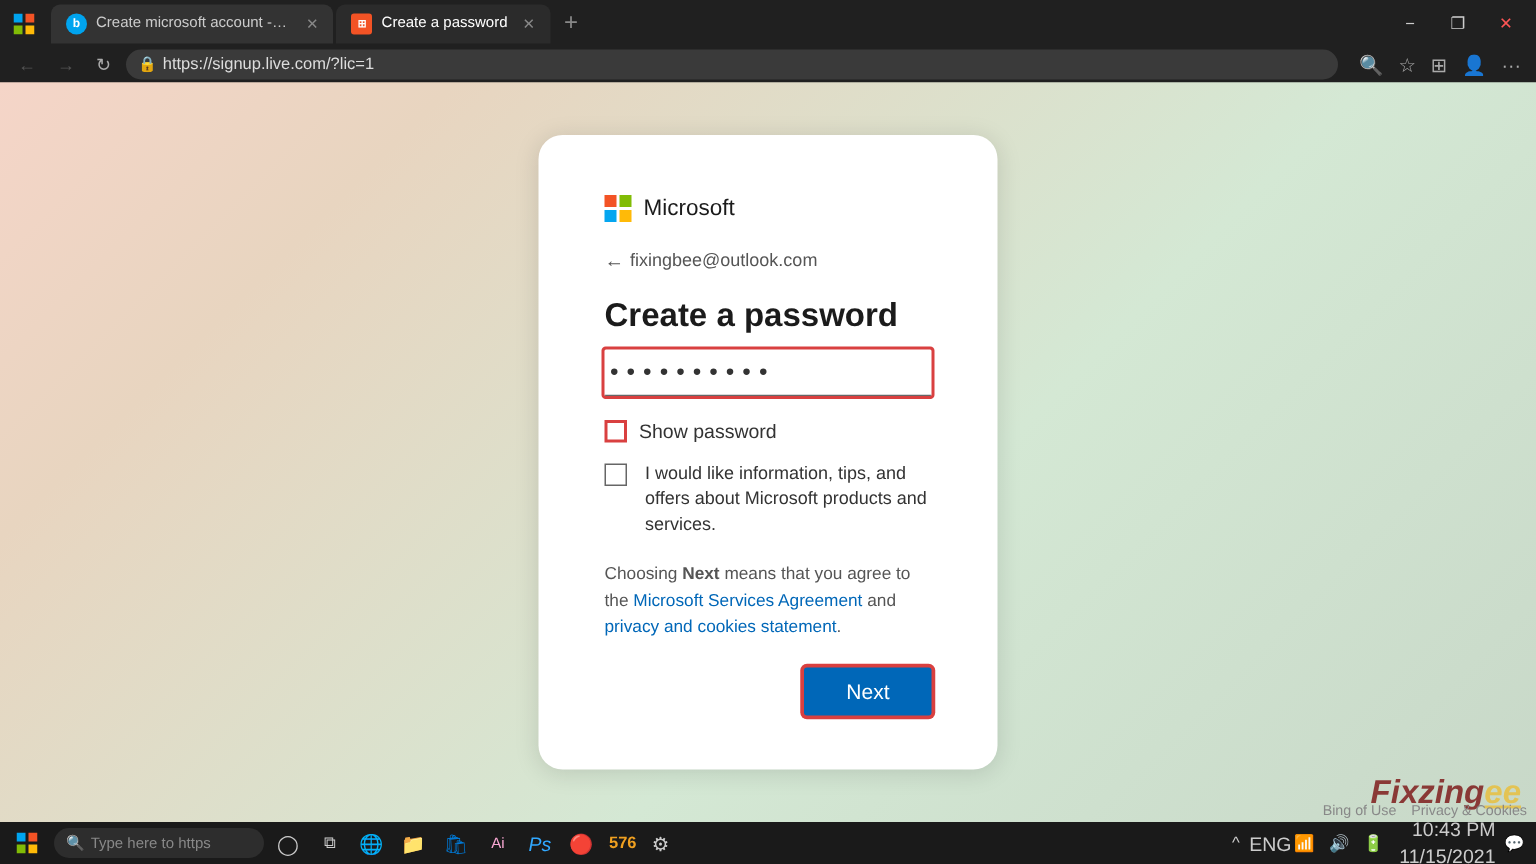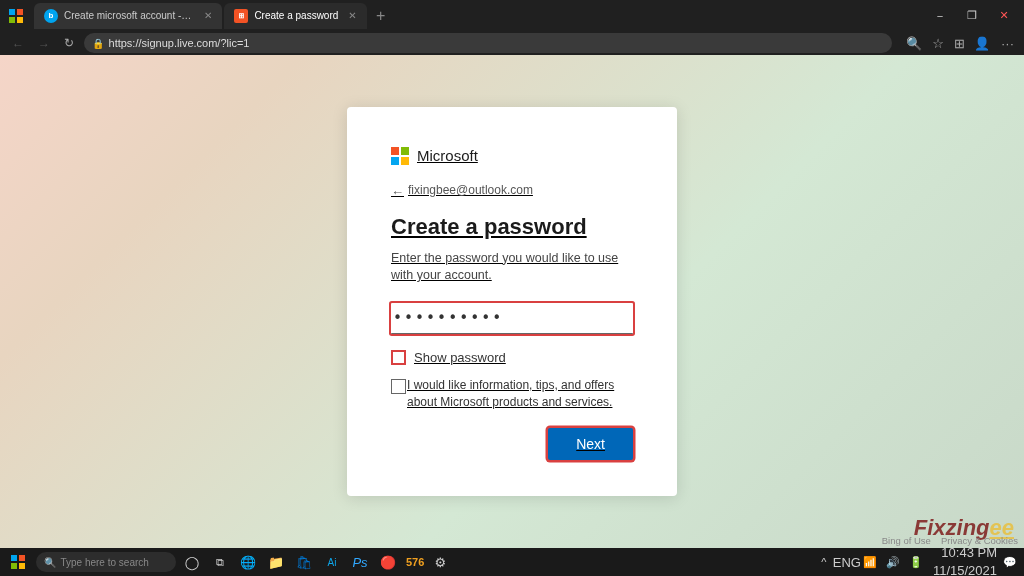--- a/index.html
+++ b/index.html
@@ -154,26 +154,25 @@
       left: 0; right: 0; bottom: 28px;
       display: flex;
       align-items: center;
       justify-content: center;
       background: linear-gradient(135deg, #f5d5c8 0%, #e8d5c0 20%, #d4e8d4 60%, #c8d8c8 100%);
     }
 
     
     .ms-card {
       background: #fff;
-      border-radius: 4px;
+      border-radius: 16px;
       padding: 40px 44px 36px 44px;
-      width: 330px;
+      width: 306px;
       box-shadow: 0 2px 16px rgba(0,0,0,0.13);
       position: relative;
-      text-decoration: underline;
     }
 
     .ms-logo {
       display: flex;
       align-items: center;
       gap: 8px;
       margin-bottom: 18px;
     }
 
     .ms-grid {
@@ -277,21 +276,21 @@
       flex-shrink: 0;
       display: flex;
       align-items: center;
       justify-content: center;
       cursor: pointer;
     }
 
     .info-checkbox-row {
       display: flex;
       align-items: flex-start;
-      gap: 1px;
+      gap: 12px;
       margin-bottom: 18px;
     }
 
     .info-label {
       font-size: 12px;
       color: #333;
       line-height: 1.4;
     }
 
     .agreement-text {
@@ -519,36 +518,38 @@
       <span class="ms-logo-text">Microsoft</span>
     </div>
 
     <div class="back-email">
       <span class="back-arrow">←</span>
       <span>fixingbee@outlook.com</span>
     </div>
 
     <div class="card-title">Create a password</div>
 
-    <div class="card-desc">Enter the password you would like to use with your account.</div>
 
     <div class="password-field-wrapper">
       <input type="password" class="password-input" value="••••••••••" style="font-family: monospace;">
     </div>
 
     <div class="show-password-row">
       <div class="checkbox-wrapper"></div>
       <span class="checkbox-label">Show password</span>
     </div>
 
     <div class="info-checkbox-row">
       <div class="checkbox-wrapper2" style="margin-top:2px;"></div>
       <span class="info-label">I would like information, tips, and offers about Microsoft products and services.</span>
     </div>
 
+    <div class="agreement-text">
+      <span>Choosing </span><span class="next-bold">Next</span><span> means that you agree to the </span><a href="#">Microsoft Services Agreement</a><span> and </span><a href="#">privacy and cookies statement</a><span>.</span>
+    </div>
 
     <div class="btn-row">
       <button class="next-btn">Next</button>
     </div>
 
   </div>
 </div>
 
 <div class="watermark">
   <span>Fixzing</span><span style="color:#e8c040;text-decoration:underline;">ee</span>
@@ -564,29 +565,29 @@
     <svg width="14" height="14" viewBox="0 0 14 14">
       <rect width="6" height="6" fill="#00a4ef"></rect>
       <rect x="8" width="6" height="6" fill="#f35325"></rect>
       <rect y="8" width="6" height="6" fill="#81bc06"></rect>
       <rect x="8" y="8" width="6" height="6" fill="#ffba08"></rect>
     </svg>
   </div>
 
   <div class="taskbar-search">
     <span style="font-size:10px; color:#888;">🔍</span>
-    <span class="taskbar-search-text">Type here to search</span>
+    <span class="taskbar-search-text">Type here to https</span>
   </div>
 
   <div class="taskbar-app-icon" style="color:#ccc; font-size:13px;">◯</div>
   <div class="taskbar-app-icon" style="color:#ccc; font-size:11px;">⧉</div>
   <div class="taskbar-app-icon" style="color:#00a4ef; font-size:13px;">🌐</div>
   <div class="taskbar-app-icon" style="color:#ffba08; font-size:13px;">📁</div>
   <div class="taskbar-app-icon" style="color:#0078d4; font-size:13px;">🛍</div>
-  <div class="taskbar-app-icon" style="color:#0ea5e9; font-size:10px;">Ai</div>
+  <div class="taskbar-app-icon" style="color:#f9a8d4; font-size:10px;">Ai</div>
   <div class="taskbar-app-icon" style="color:#31a8ff; font-size:13px;font-style:italic;">Ps</div>
   <div class="taskbar-app-icon" style="font-size:13px;">🔴</div>
 
   <div style="color:#f0a020; font-size:11px; font-weight:bold; margin-left:2px;">576</div>
   <div class="taskbar-app-icon" style="color:#ccc; font-size:13px;">⚙</div>
 
   <div class="taskbar-icons">
     <div class="taskbar-icon">^</div>
     <div class="taskbar-icon" style="font-size:13px;">ENG</div>
     <div class="taskbar-icon">📶</div>

